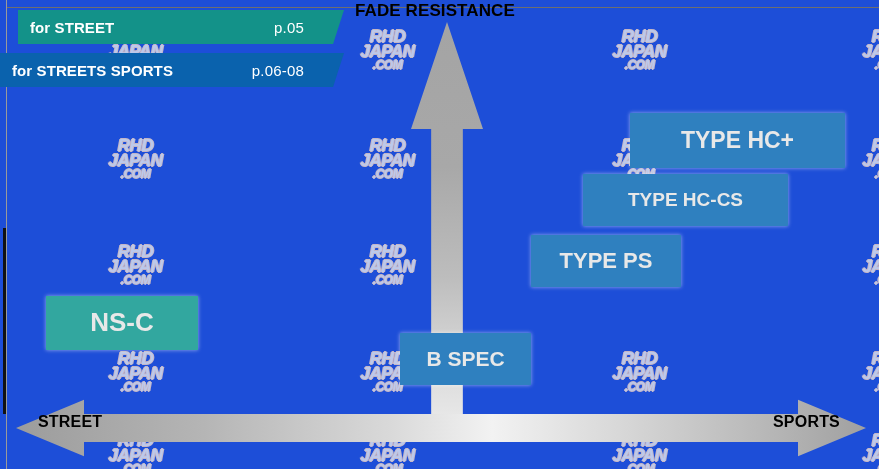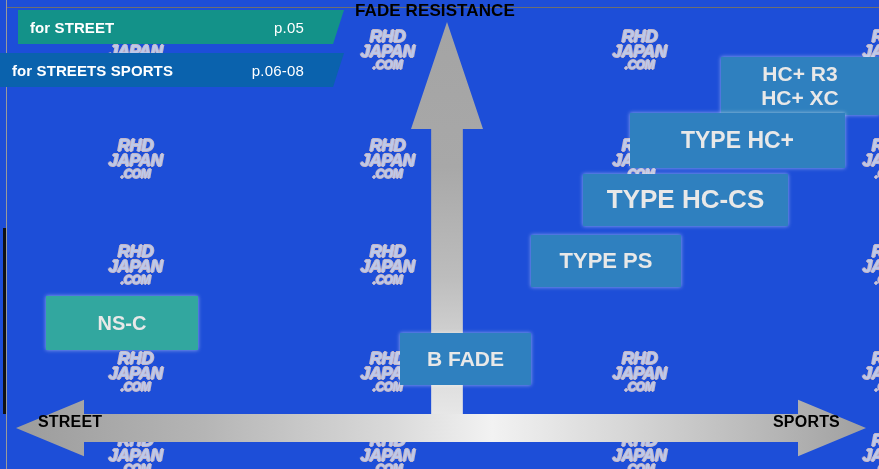--- a/index.html
+++ b/index.html
@@ -184,24 +184,24 @@
     color:#e8e8e8;
     font-weight:bold;
     box-shadow:0 0 4px rgba(255,255,255,.55);
   }
   .pbox.blue{ background:#2f80bf; }
   .pbox.teal{ background:#32a79f; }
   .pbox .txt{ line-height:1.12; white-space:pre-line; }
 
   #box-hcplus-r3{ left:721px; top:57px;  width:158px; height:58px; font-size:21px; }
   #box-type-hcplus{ left:630px; top:113px; width:215px; height:55px; font-size:23px; }
-  #box-type-hccs { left:583px; top:174px; width:205px; height:52px; font-size:26px; }
+  #box-type-hccs { left:583px; top:174px; width:205px; height:52px; font-size:19px; }
   #box-type-ps   { left:531px; top:235px; width:150px; height:52px; font-size:22px; }
   #box-bspec     { left:400px; top:333px; width:131px; height:52px; font-size:21px; }
-  #box-nsc       { left:46px;  top:296px; width:152px; height:54px; font-size:20px; }
+  #box-nsc       { left:46px;  top:296px; width:152px; height:54px; font-size:26px; }
 </style>
 </head>
 <body>
 
 <div id="canvas">
 
   <div class="rule-top"></div>
   <div class="rule-left-thin"></div>
   <div class="rule-left-thick"></div>
 
@@ -209,35 +209,31 @@
     <div class="arrow"></div>
   </div>
   <div id="vaxis-label">FADE RESISTANCE</div>
 
   <div id="haxis">
     <div class="arrow"></div>
   </div>
   <div class="axis-end" id="label-comfort">STREET</div>
   <div class="axis-end" id="label-sports">SPORTS</div>
 
-  <div class="pbox blue" id="box-hcplus-r3">
-    <span class="txt">HC+ R3
-HC+ XC</span>
-  </div>
   <div class="pbox blue" id="box-type-hcplus">
     <span class="txt">TYPE HC+</span>
   </div>
   <div class="pbox blue" id="box-type-hccs">
     <span class="txt">TYPE HC-CS</span>
   </div>
   <div class="pbox blue" id="box-type-ps">
     <span class="txt">TYPE PS</span>
   </div>
   <div class="pbox blue" id="box-bspec">
-    <span class="txt">B FADE</span>
+    <span class="txt">B SPEC</span>
   </div>
   <div class="pbox teal" id="box-nsc">
     <span class="txt">NS-C</span>
   </div>
 
   <div class="banner" id="banner-street">
     <div class="body">
       <span class="lbl">for STREET</span>
       <span class="pg">p.05</span>
     </div>

